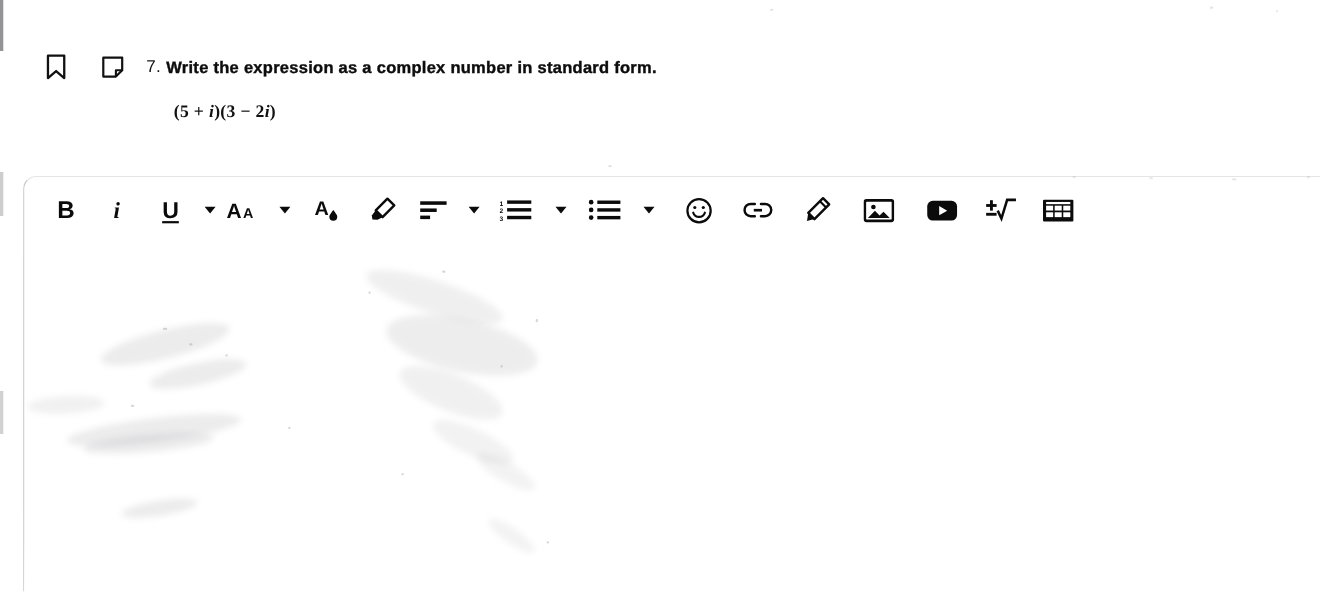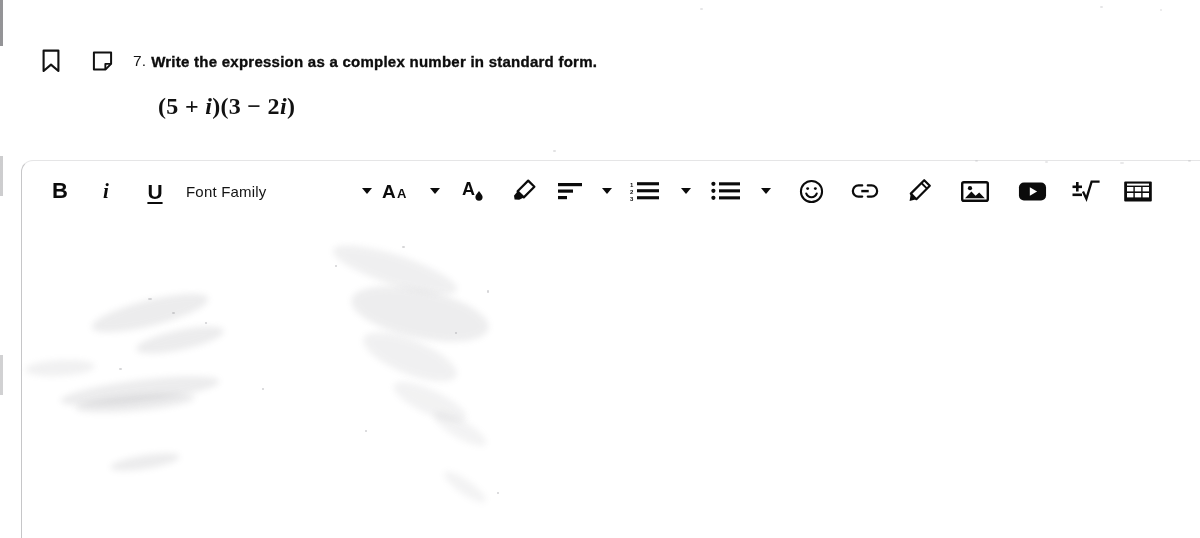--- a/index.html
+++ b/index.html
@@ -85,21 +85,21 @@
     font-size: 15px;
     font-weight: 700;
     letter-spacing: 0.25px;
     color: #0d0d0d;
     -webkit-text-stroke: 0.35px #0d0d0d;
   }
   .q-expression {
     margin-top: 17px;
     padding-left: 158px;
     font-family: "Liberation Serif", serif;
-    font-size: 24px;
+    font-size: 16px;
     font-weight: 600;
     color: #111111;
     letter-spacing: 0.3px;
   }
   .q-expression i {
     font-style: italic;
     font-weight: 700;
   }
 
   
@@ -197,23 +197,20 @@
     </span>
 
     <span class="tb-item" style="width:48px">
       <span class="tb-text tb-i">i</span>
     </span>
 
     <span class="tb-item" style="width:50px">
       <span class="tb-text tb-u">U</span>
     </span>
 
-    <span class="tb-item" style="width:170px;justify-content:flex-start;padding-left:6px">
-      <span class="tb-fontfamily">Font Family</span>
-    </span>
 
     <span class="tb-item" style="width:22px">
       <span class="caret"></span>
     </span>
 
     <span class="tb-item" style="width:44px">
       <svg width="36" height="22" viewBox="0 0 36 22" aria-hidden="true">
         <text x="0" y="18" font-family="Liberation Sans, sans-serif" font-size="19" font-weight="700" fill="#0b0b0b">A</text>
         <text x="15" y="18" font-family="Liberation Sans, sans-serif" font-size="13" font-weight="700" fill="#0b0b0b">A</text>
       </svg>

